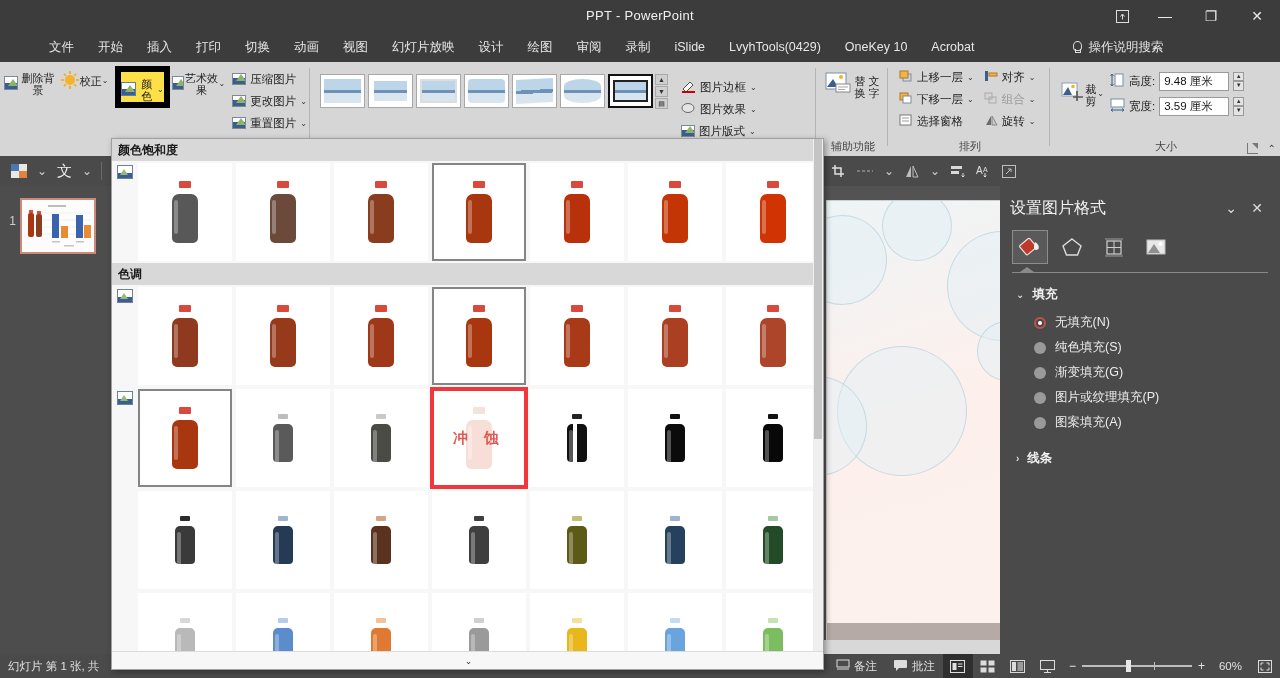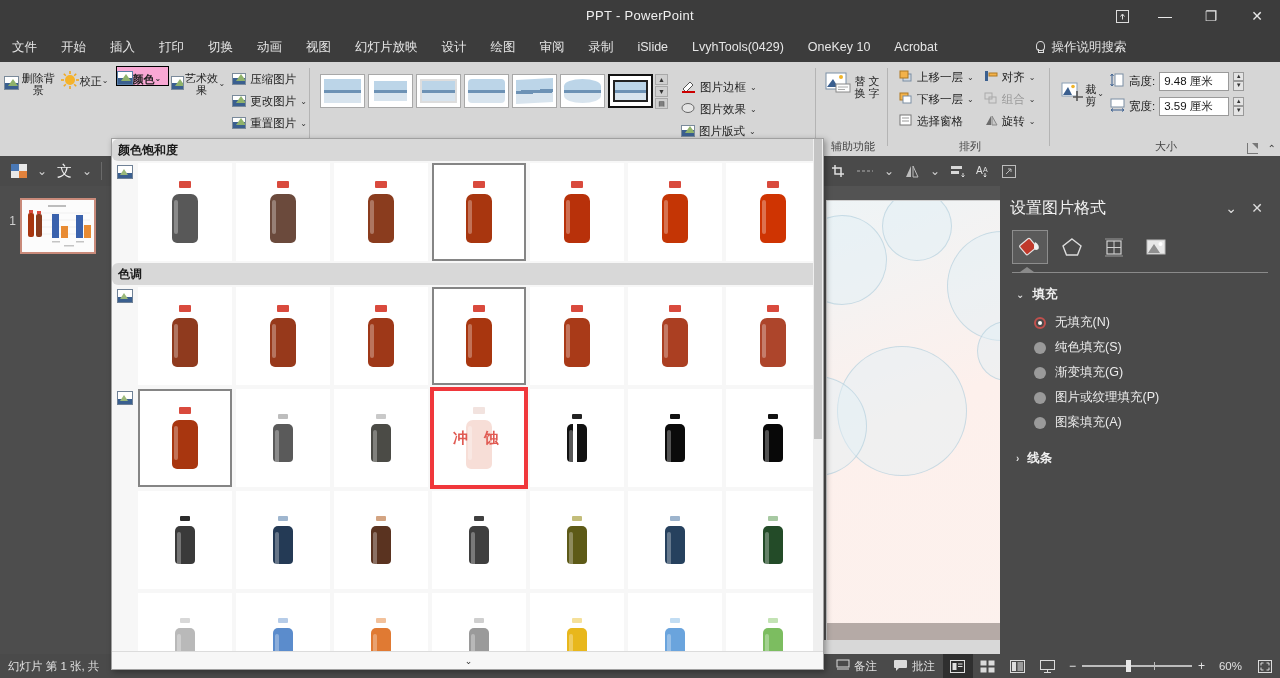--- a/index.html
+++ b/index.html
@@ -11,38 +11,38 @@
     position:relative;
   }
   
   #titlebar{position:absolute;left:0;top:0;width:1280px;height:32px;background:#3c3c3c;}
   #titlebar .title{position:absolute;left:0;top:0;width:1280px;line-height:32px;text-align:center;
     font-size:13px;color:#f0f0f0;letter-spacing:.3px;}
   .wbtns{position:absolute;right:0;top:0;height:32px;display:flex;}
   .wbtn{width:46px;height:32px;display:flex;align-items:center;justify-content:center;color:#e8e8e8;font-size:14px;}
   .rib-toggle{width:40px;height:32px;display:flex;align-items:center;justify-content:center;}
   
-  #tabbar{position:absolute;left:0;top:32px;width:1280px;height:30px;background:#3c3c3c;}
+  #tabbar{position:absolute;left:0;top:32px;width:1280px;height:30px;background:#3c3c3c;padding-left:37px;}
   .tabs{display:flex;align-items:stretch;height:30px;}
   .tab{padding:0 12px;display:flex;align-items:center;font-size:12.5px;color:#e6e6e6;white-space:nowrap;}
   .tab.active{background:#d6d6d6;color:#b91c1c;margin-top:38px;}
   .tellme{display:flex;align-items:center;gap:5px;padding:0 10px;color:#e6e6e6;font-size:12.5px;}
   .bulb{width:13px;height:13px;display:inline-block;position:relative;}
   .bulb:before{content:"";position:absolute;left:3px;top:0;width:7px;height:8px;border:1.2px solid #ddd;border-radius:50% 50% 40% 40%;}
   .bulb:after{content:"";position:absolute;left:4.5px;top:8.5px;width:4px;height:3px;border-left:1.2px solid #ddd;border-right:1.2px solid #ddd;border-bottom:1.2px solid #ddd;}
   .cmt-ic{position:absolute;right:14px;top:38px;width:16px;height:13px;border:1.3px solid #ccc;border-radius:2px;}
   .cmt-ic:after{content:"";position:absolute;left:3px;top:12px;border-left:4px solid #ccc;border-top:4px solid transparent;}
   
   #ribbon{position:absolute;left:0;top:62px;width:1280px;height:94px;background:#d6d6d6;color:#222;}
   .rgroup{position:absolute;top:0;height:94px;}
   .glabel{position:absolute;bottom:2px;width:100%;text-align:center;font-size:11px;color:#444;}
   .gsep{position:absolute;top:6px;width:1px;height:78px;background:#b4b4b4;}
   .bigbtn{display:flex;flex-direction:row;align-items:center;justify-content:flex-start;
      width:56px;padding-top:4px;cursor:default;}
-  .bigbtn.sel{background:#f9a8d4;border:1px solid #000000;font-weight:bold;}
+  .bigbtn.sel{background:#fde047;border:6px solid #000000;}
   .bigbtn .cap{font-size:11px;line-height:12px;text-align:center;color:#222;margin-top:2px;}
   .caret{font-size:8px;line-height:7px;color:#333;}
   .smallrow{display:flex;align-items:center;gap:4px;height:22px;padding:0 3px;font-size:11.5px;color:#222;white-space:nowrap;}
   .ic{display:inline-block;flex:none;}
   
   .picic{width:16px;height:14px;background:#fff;border:1px solid #7a8a9a;position:relative;overflow:hidden;}
   .picic:before{content:"";position:absolute;left:0;bottom:0;width:100%;height:6px;background:#3a5f8f;}
   .picic:after{content:"";position:absolute;left:3px;bottom:3px;width:0;height:0;border-left:5px solid transparent;border-right:5px solid transparent;border-bottom:7px solid #8fb26b;}
   .sunic{width:20px;height:20px;position:relative;}
   .sunic:before{content:"";position:absolute;left:5px;top:5px;width:10px;height:10px;border-radius:50%;background:#f5b32a;}
@@ -82,21 +82,21 @@
   #vsb{position:absolute;right:10px;top:0;width:16px;height:456px;background:#6b6b6b;}
   #vsb .arw{width:16px;height:16px;background:#cfcfcf;color:#333;font-size:8px;text-align:center;line-height:16px;}
   #vsb .thumbv{position:absolute;left:1px;top:120px;width:14px;height:140px;background:#cfcfcf;}
   #vsb .dbl{position:absolute;left:0;width:16px;height:15px;background:#cfcfcf;color:#333;font-size:8px;text-align:center;line-height:15px;}
   #hsb{position:absolute;left:0;bottom:0;width:1152px;height:14px;background:#d8d8d8;}
   #hsb .arw2{position:absolute;right:0;top:0;width:14px;height:14px;background:#d0d0d0;color:#444;font-size:8px;text-align:center;line-height:14px;}
   
   #gallery{position:absolute;left:111px;top:138px;width:713px;height:532px;background:#f7f7f7;
      border:1px solid #a0a0a0;box-shadow:2px 2px 6px rgba(0,0,0,.35);z-index:40;overflow:hidden;}
   .gsec{height:22px;background:#d8d8d8;display:flex;align-items:center;padding-left:6px;
-     font-size:12px;color:#1a1a1a;font-weight:bold;border-radius:6px;}
+     font-size:12px;color:#1a1a1a;font-weight:bold;}
   .grow{display:flex;align-items:flex-start;padding:2px 0 2px 0;}
   .gicon{width:26px;display:flex;align-items:flex-start;justify-content:center;padding-top:2px;}
   .miniic{width:16px;height:14px;background:#fff;border:1px solid #6f8196;position:relative;overflow:hidden;}
   .miniic:before{content:"";position:absolute;left:0;bottom:0;width:100%;height:5px;background:#3a5f8f;}
   .miniic:after{content:"";position:absolute;left:2px;bottom:3px;width:0;height:0;border-left:4px solid transparent;border-right:4px solid transparent;border-bottom:6px solid #9ab87a;}
   .gcells{display:flex;gap:4px;}
   .cell{width:94px;height:98px;background:#fff;position:relative;display:flex;align-items:center;justify-content:center;}
   .cell.selbox{outline:2px solid #858585;outline-offset:-2px;}
   .cell.redbox{outline:4px solid #f0373b;outline-offset:-2px;}
   

